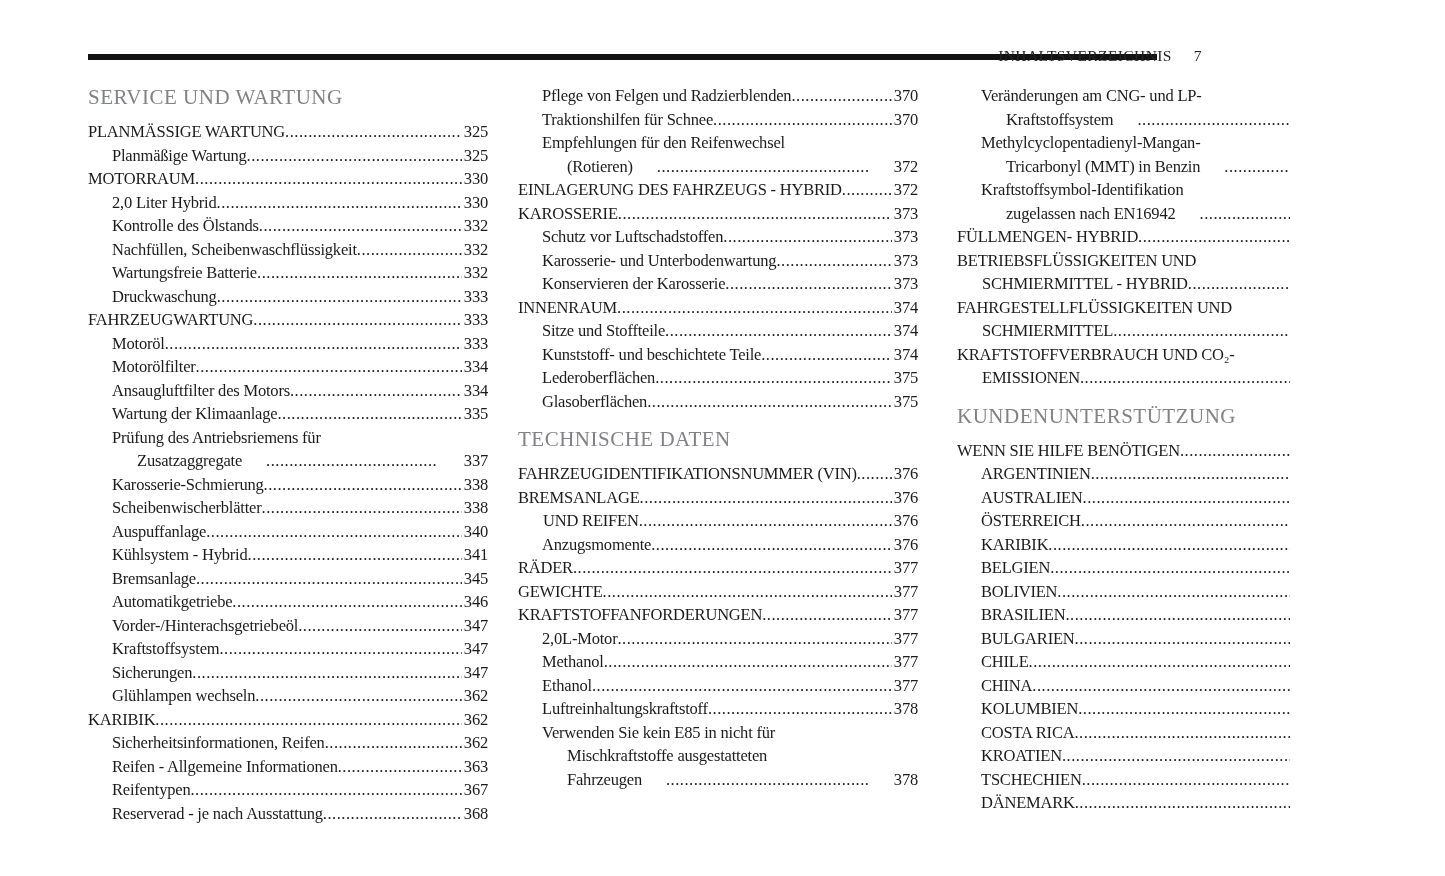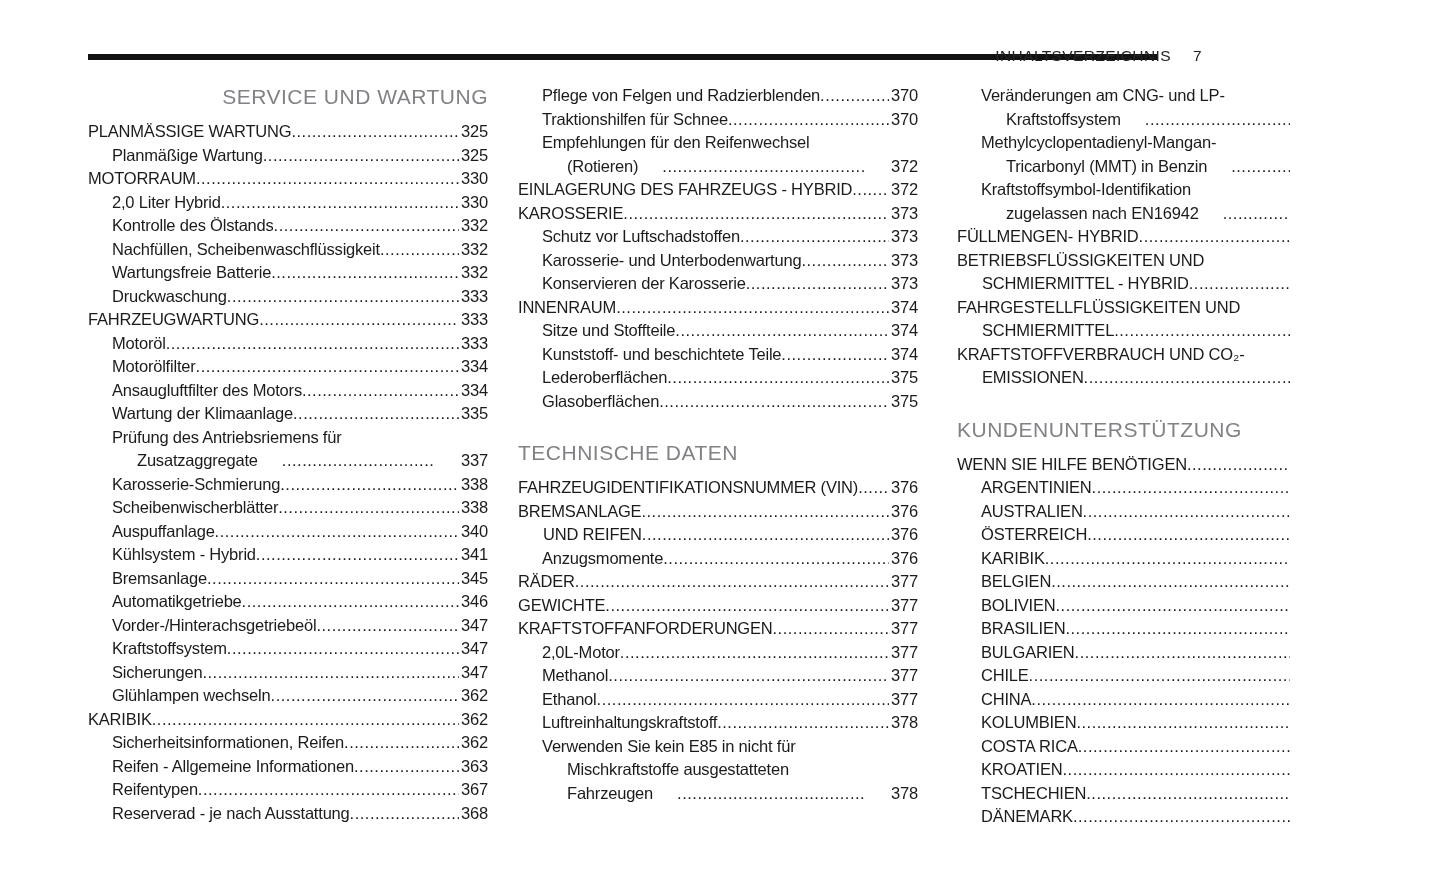--- a/index.html
+++ b/index.html
@@ -6,21 +6,21 @@
     margin: 0;
     padding: 0;
     background: #ffffff;
   }
   .page {
     position: relative;
     width: 1290px;
     height: 876px;
     background: #ffffff;
     overflow: hidden;
-    font-family: Liberation Sans, sans-serif;
+    font-family: Liberation Serif, serif;
     color: #1b1b1b;
   }
   .top-rule {
     position: absolute;
     left: 88px;
     top: 54px;
     width: 1069px;
     height: 6px;
     background: #121212;
   }
@@ -34,33 +34,33 @@
     font-size: 15.5px;
     letter-spacing: 0.4px;
     color: #232323;
     white-space: nowrap;
   }
   .toc-col {
     position: absolute;
     top: 84px;
     width: 400px;
   }
-  .toc-col-1 { left: 88px; text-align: right; }
+  .toc-col-1 { left: 88px; }
   .toc-col-2 { left: 518px; }
   .toc-col-3 { left: 957px; }
   .heading {
     font-size: 21px;
     line-height: 26px;
     letter-spacing: 0.5px;
     color: var(--heading-color, #808285);
     margin-bottom: 10px;
     white-space: nowrap;
   }
   .heading:not(:first-child) {
-    margin-top: 27px;
+    margin-top: 13px;
   }
   .entry {
     font-size: 16.5px;
     letter-spacing: -0.2px;
   }
   .entry .line {
     display: flex;
     align-items: baseline;
     line-height: 23.5px;
     white-space: nowrap;

